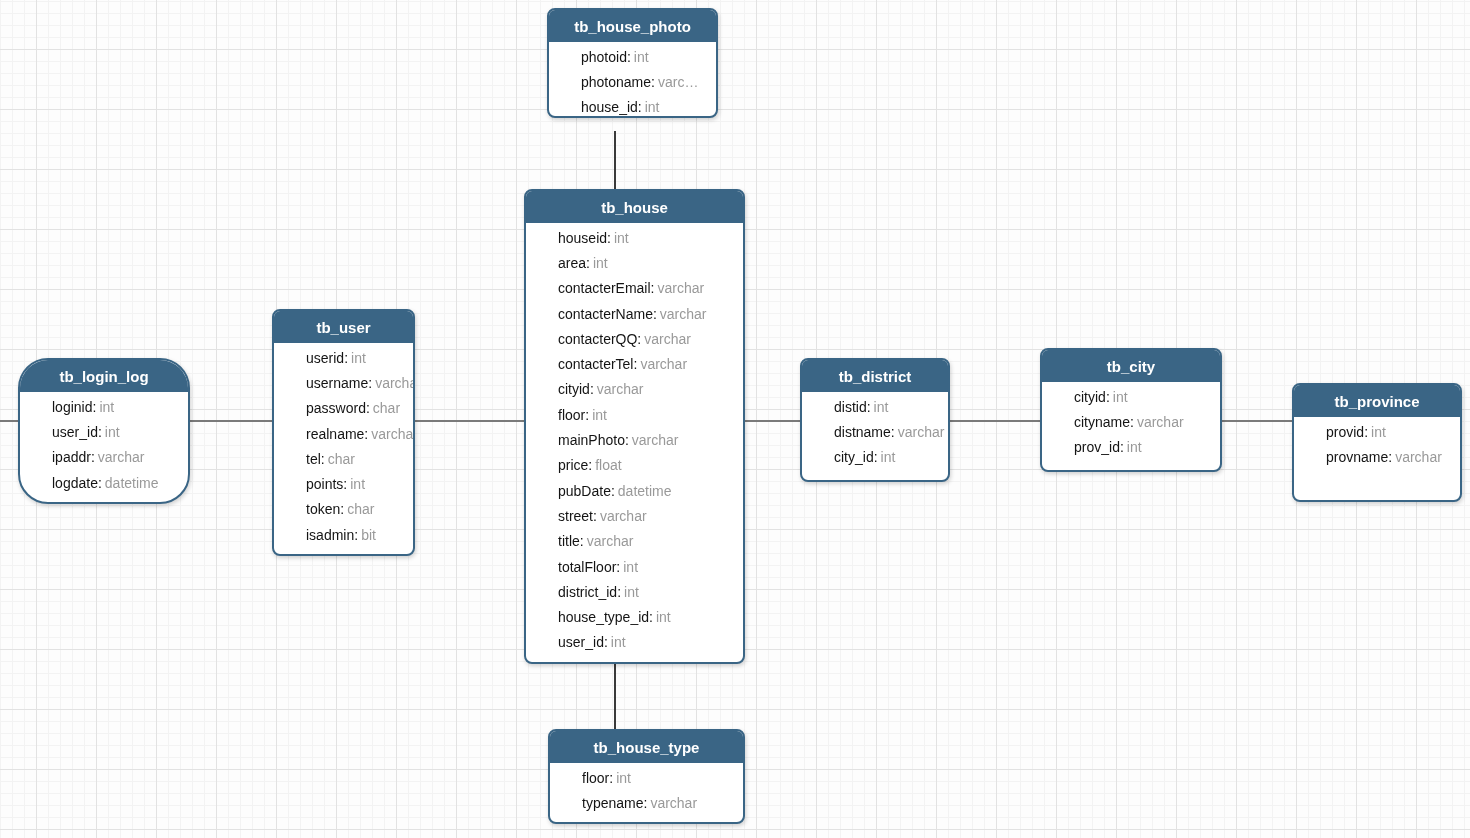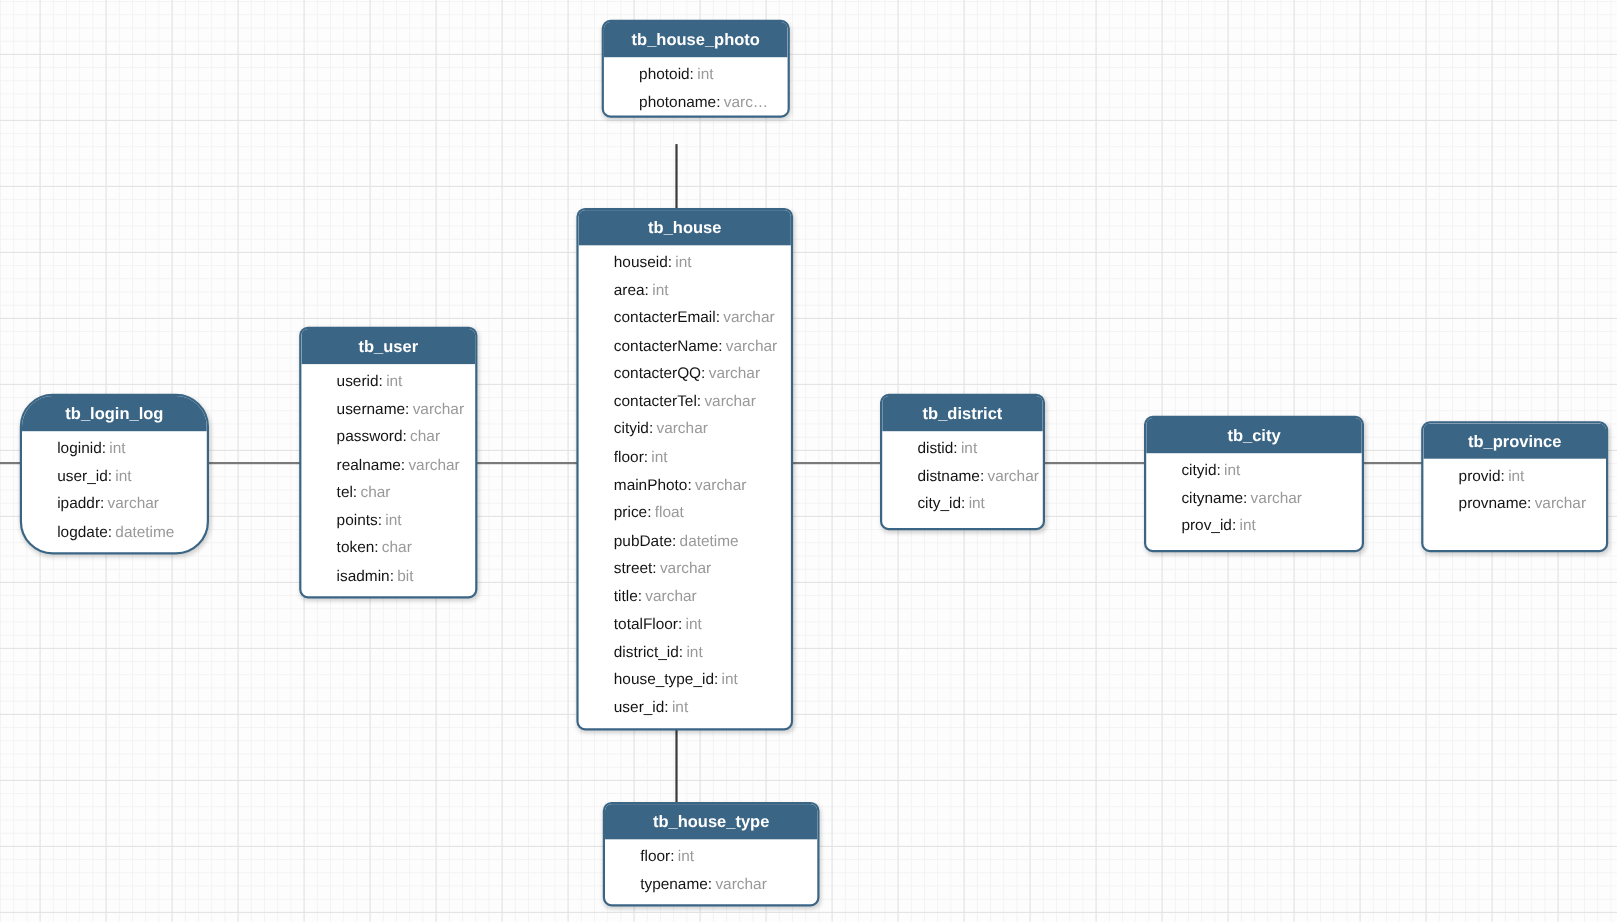--- a/index.html
+++ b/index.html
@@ -93,21 +93,21 @@
       <span class="field-type">varchar</span>
     </div>
 
     <div class="field-row">
       <span class="field-name">logdate:</span>
       <span class="field-type">datetime</span>
     </div>
   </div>
     </div>
 
-    <div class="entity" style="left: 272px; top: 297px; width: 162px; height: 247px;">
+    <div class="entity" style="left: 272px; top: 309px; width: 143px; height: 247px;">
       <div class="entity-header">
         <span class="entity-title">tb_user</span>
       </div>
       <div class="entity-body">
     <div class="field-row">
       <span class="field-name">userid:</span>
       <span class="field-type">int</span>
     </div>
 
     <div class="field-row">
@@ -140,21 +140,21 @@
       <span class="field-type">char</span>
     </div>
 
     <div class="field-row">
       <span class="field-name">isadmin:</span>
       <span class="field-type">bit</span>
     </div>
   </div>
     </div>
 
-    <div class="entity" style="left: 547px; top: 18px; width: 171px; height: 89px; text-align: center;">
+    <div class="entity" style="left: 547px; top: 8px; width: 171px; height: 110px; text-align: center;">
       <div class="entity-header">
         <span class="entity-title">tb_house_photo</span>
       </div>
       <div class="entity-body">
     <div class="field-row">
       <span class="field-name">photoid:</span>
       <span class="field-type">int</span>
     </div>
 
     <div class="field-row">
@@ -162,21 +162,21 @@
       <span class="field-type">varc…</span>
     </div>
 
     <div class="field-row">
       <span class="field-name">house_id:</span>
       <span class="field-type">int</span>
     </div>
   </div>
     </div>
 
-    <div class="entity" style="left: 524px; top: 189px; width: 197px; height: 475px;">
+    <div class="entity" style="left: 524px; top: 189px; width: 221px; height: 475px;">
       <div class="entity-header">
         <span class="entity-title">tb_house</span>
       </div>
       <div class="entity-body">
     <div class="field-row">
       <span class="field-name">houseid:</span>
       <span class="field-type">int</span>
     </div>
 
     <div class="field-row">
@@ -276,21 +276,21 @@
       <span class="field-type">varchar</span>
     </div>
 
     <div class="field-row">
       <span class="field-name">city_id:</span>
       <span class="field-type">int</span>
     </div>
   </div>
     </div>
 
-    <div class="entity" style="left: 1040px; top: 378px; width: 200px; height: 124px;">
+    <div class="entity" style="left: 1040px; top: 348px; width: 182px; height: 124px;">
       <div class="entity-header">
         <span class="entity-title">tb_city</span>
       </div>
       <div class="entity-body">
     <div class="field-row">
       <span class="field-name">cityid:</span>
       <span class="field-type">int</span>
     </div>
 
     <div class="field-row">

